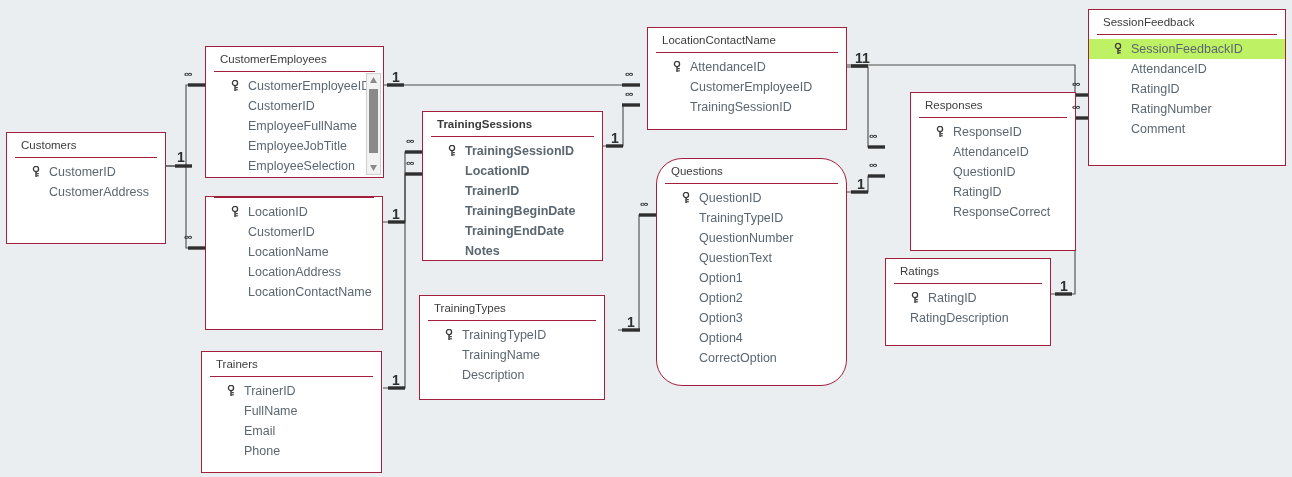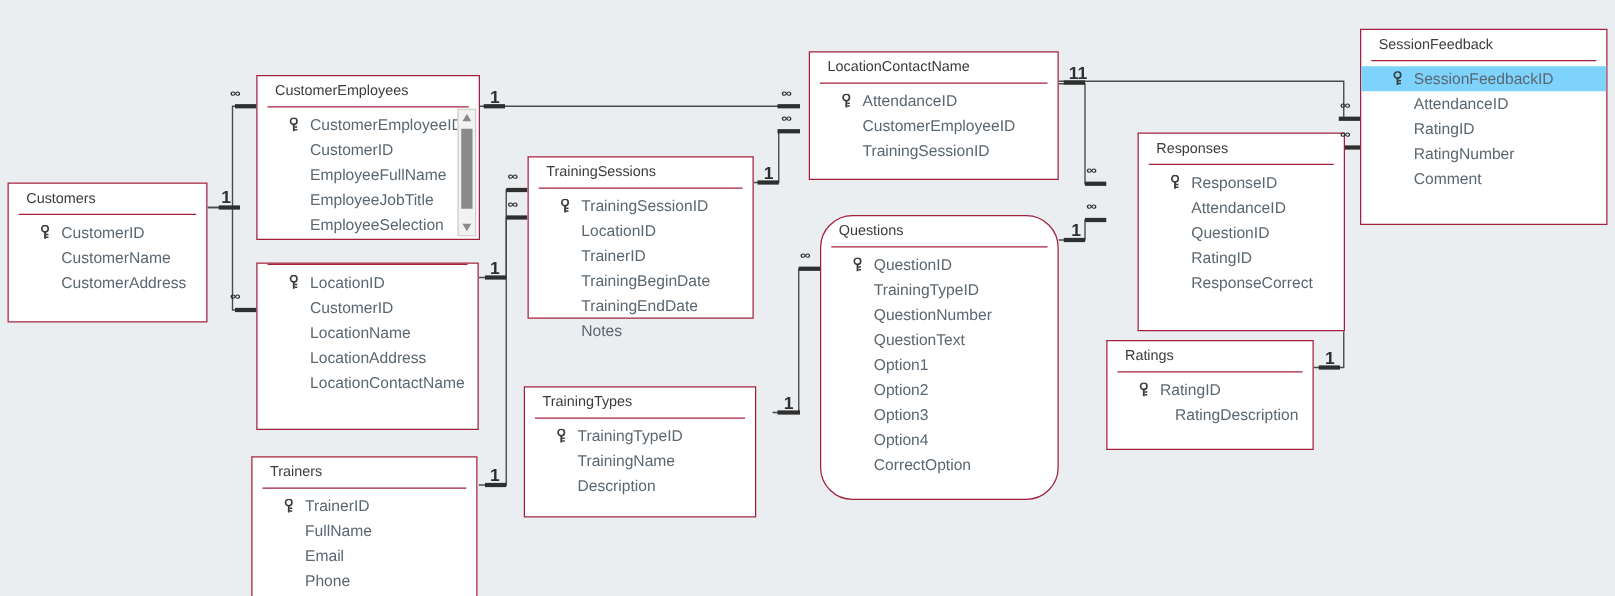--- a/index.html
+++ b/index.html
@@ -15,21 +15,20 @@
   
   #lines{position:absolute;left:0;top:0;width:1292px;height:477px;z-index:1;}
 
   
   .tbl{
     position:absolute;
     z-index:5;
     background:#ffffff;
     border:1px solid #a2203c;
     box-sizing:border-box;
-    margin-top:14px;
   }
   .tbl-title{
     font-size:11.5px;
     color:#3b3b3b;
     padding:6px 0 5px 14px;
     line-height:13px;
     white-space:nowrap;
   }
   .tbl-rule{
     height:1px;background:#a2203c;
@@ -43,22 +42,22 @@
     position:relative;
     height:20px;
     line-height:20px;
     font-size:12.5px;
     color:#5b6770;
     padding-left:42px;
     white-space:nowrap;
     box-sizing:border-box;
   }
   .fld.pk{ }
-  .fld.sel{ background:#7dd3fc; }
-  .fld.indent{ padding-left:54px; }
+  .fld.sel{ background:#bef264; }
+  .fld.indent{ padding-left:24px; }
   .keyicon{
     position:absolute;
     left:24px;top:4px;
     width:10px;height:12px;
   }
 
   
   .scrollbar{
     position:absolute;
     right:2px;top:2px;
@@ -184,21 +183,20 @@
     <div class="fields">
       <div class="fld pk">
         <svg class="keyicon" viewBox="0 0 10 12">
             <circle cx="5" cy="3" r="2.6" fill="none" stroke="#3a3a3a" stroke-width="1.3"></circle>
             <rect x="4.3" y="5" width="1.5" height="6" fill="#3a3a3a"></rect>
             <rect x="5.8" y="7" width="2" height="1.2" fill="#3a3a3a"></rect>
             <rect x="5.8" y="9.2" width="2" height="1.2" fill="#3a3a3a"></rect>
           </svg>
         <span>CustomerID</span>
       </div>
-      <div class="fld"><span>CustomerName</span></div>
       <div class="fld"><span>CustomerAddress</span></div>
     </div>
   </div>
 
   <div class="tbl" id="t-customeremployees" style="left:205px;top:46px;width:179px;height:132px;">
     <div class="tbl-title">CustomerEmployees</div>
     <div class="tbl-rule"></div>
     <div class="fields">
       <div class="fld pk">
         <svg class="keyicon" viewBox="0 0 10 12">
@@ -256,21 +254,21 @@
             <rect x="5.8" y="9.2" width="2" height="1.2" fill="#3a3a3a"></rect>
           </svg>
         <span>TrainerID</span>
       </div>
       <div class="fld"><span>FullName</span></div>
       <div class="fld"><span>Email</span></div>
       <div class="fld"><span>Phone</span></div>
     </div>
   </div>
 
-  <div class="tbl" id="t-trainingsessions" style="left:422px;top:111px;width:181px;height:130px;">
+  <div class="tbl" id="t-trainingsessions" style="left:422px;top:111px;width:181px;height:150px;font-weight:bold;">
     <div class="tbl-title">TrainingSessions</div>
     <div class="tbl-rule"></div>
     <div class="fields">
       <div class="fld pk">
         <svg class="keyicon" viewBox="0 0 10 12">
             <circle cx="5" cy="3" r="2.6" fill="none" stroke="#3a3a3a" stroke-width="1.3"></circle>
             <rect x="4.3" y="5" width="1.5" height="6" fill="#3a3a3a"></rect>
             <rect x="5.8" y="7" width="2" height="1.2" fill="#3a3a3a"></rect>
             <rect x="5.8" y="9.2" width="2" height="1.2" fill="#3a3a3a"></rect>
           </svg>

